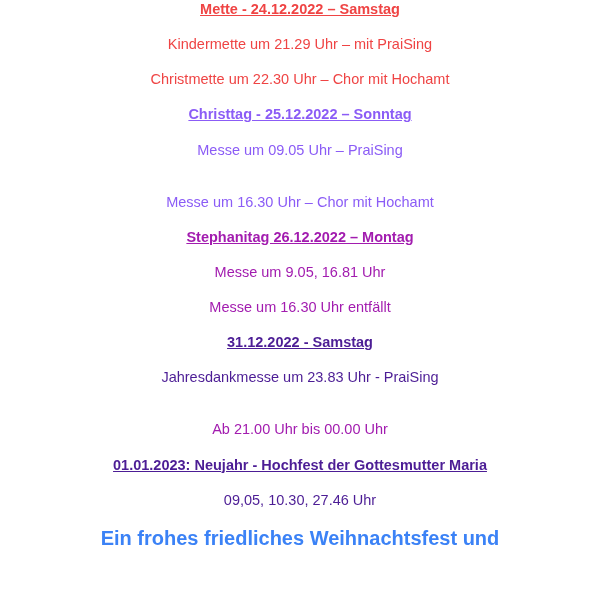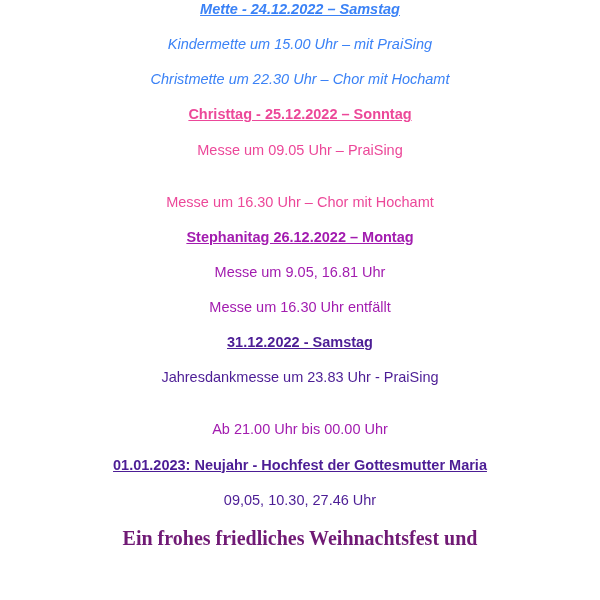--- a/index.html
+++ b/index.html
@@ -32,46 +32,45 @@
   }
   
   .hdr {
     font-weight: bold;
     text-decoration: underline;
   }
   .item {
     font-weight: normal;
   }
   
-  .c-blue   { color: #3b82f6; font-style: italic; }
-  .c-green  { color: #ec4899; }
+  .c-blue   { color: #ef4444; }
+  .c-green  { color: #8b5cf6; }
   .c-red    { color: #a21caf; }
   .c-black  { color: #4c1d95; }
   .spacer-md { height: 17px; }
 
   .final {
     text-align: center;
     font-weight: bold;
     font-size: 20px;
-    color: #701a75;
+    color: #3b82f6;
     line-height: 1.25;
     margin: 0;
     white-space: nowrap;
-    font-family: Liberation Serif, serif;
   }
 </style>
 </head>
 <body>
 
 <div class="page">
 
   <div class="block">
     <p class="line hdr c-blue">Mette - 24.12.2022 – Samstag</p>
     <div class="spacer-md"></div>
-    <p class="line item c-blue">Kindermette um 15.00 Uhr – mit PraiSing</p>
+    <p class="line item c-blue">Kindermette um 21.29 Uhr – mit PraiSing</p>
     <div class="spacer-md"></div>
     <p class="line item c-blue">Christmette um 22.30 Uhr – Chor mit Hochamt</p>
   </div>
 
   <div class="spacer-md"></div>
 
   <div class="block">
     <p class="line hdr c-green">Christtag - 25.12.2022 – Sonntag</p>
     <div class="spacer-md"></div>
     <p class="line item c-green">Messe um 09.05 Uhr – PraiSing</p>

